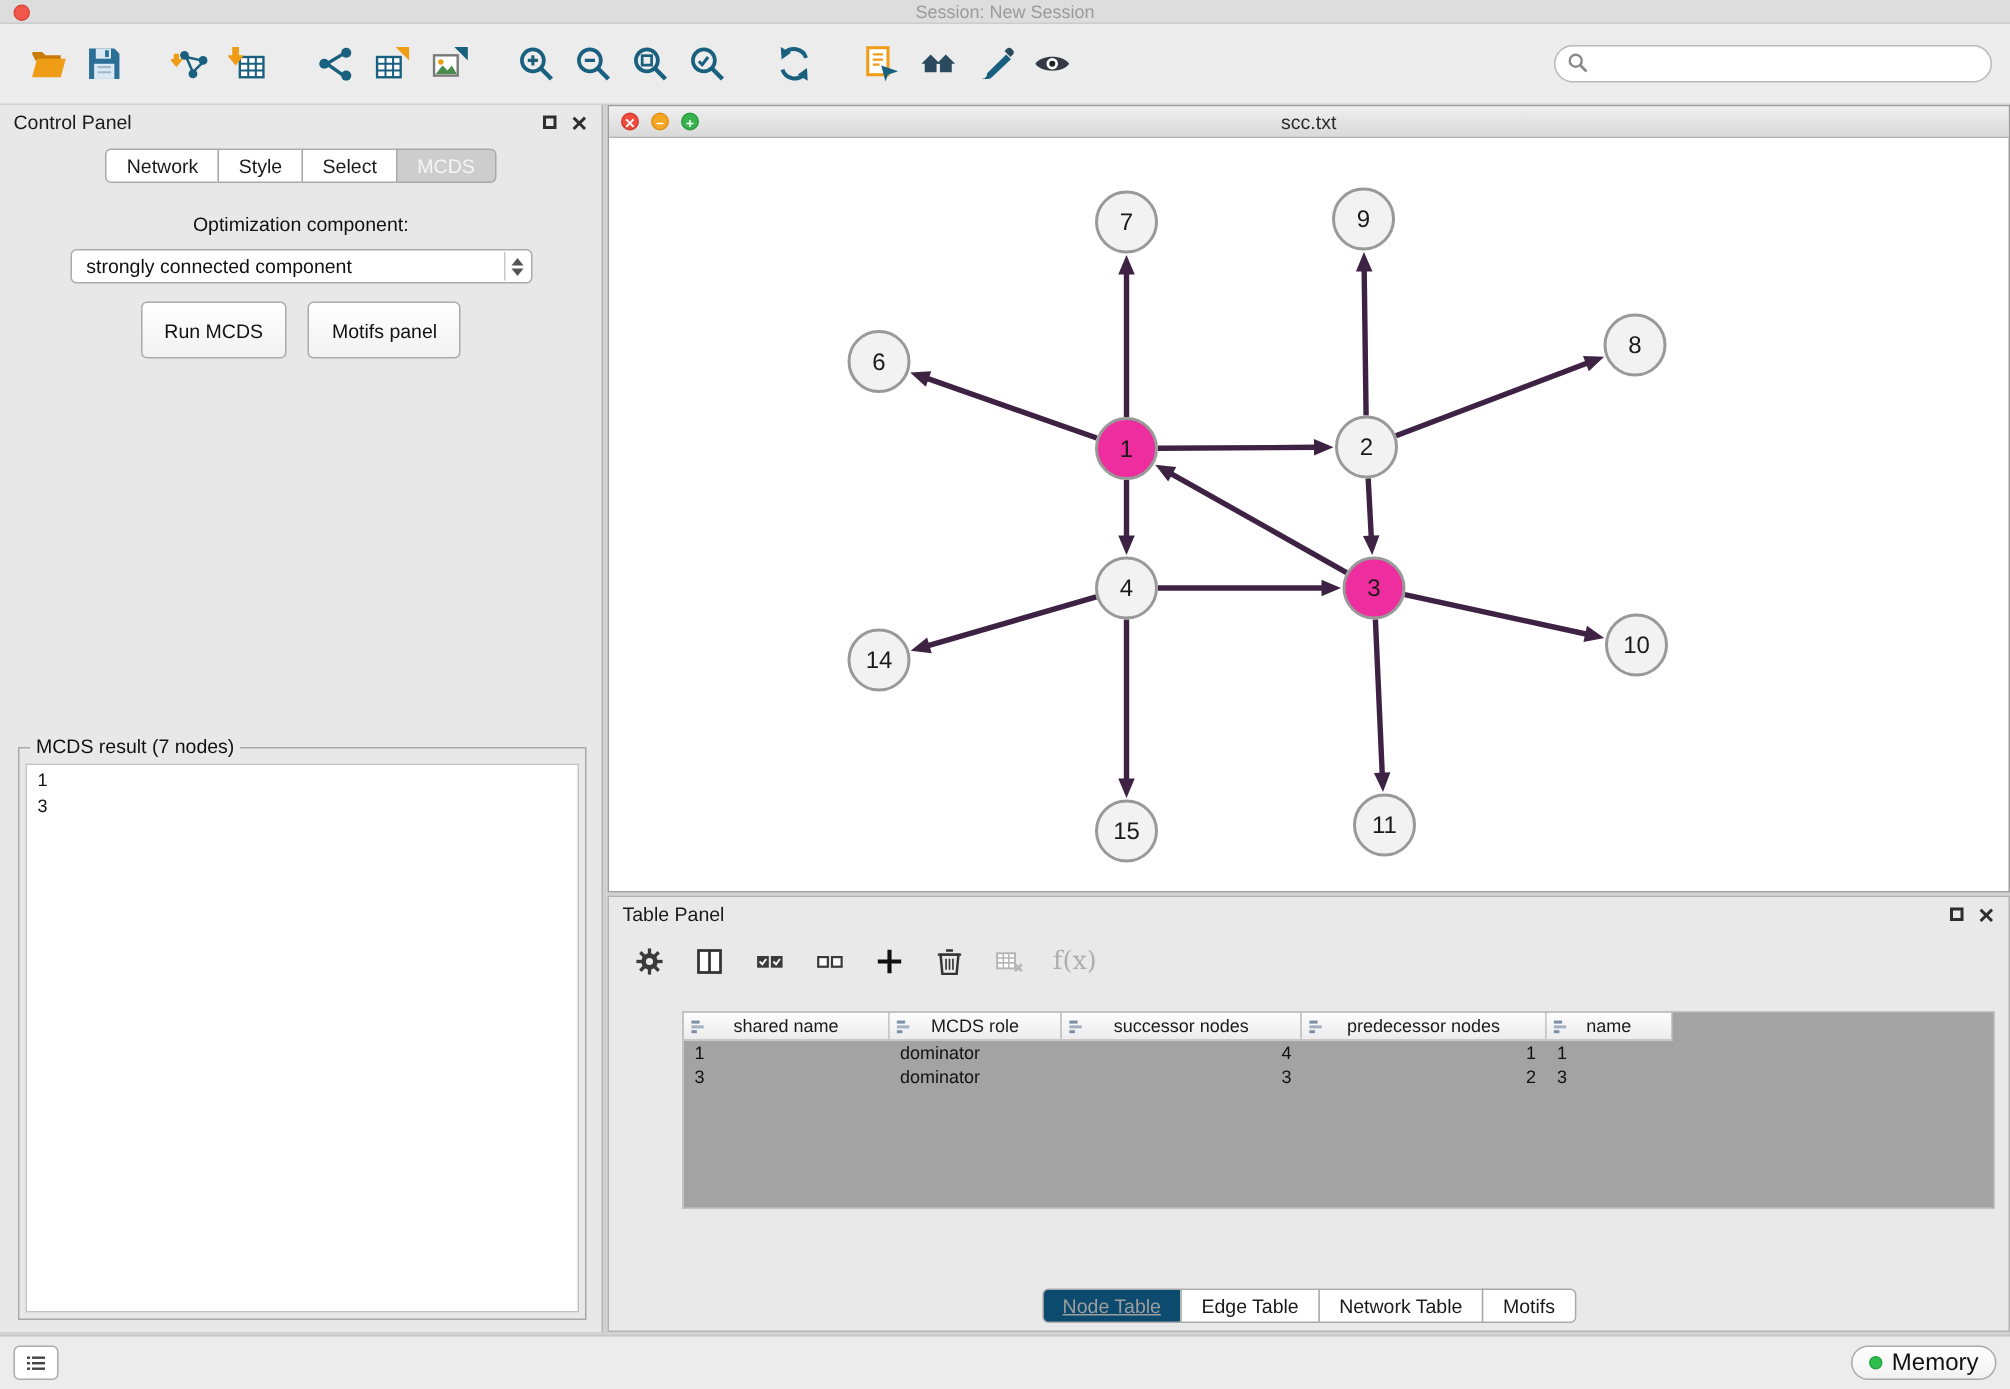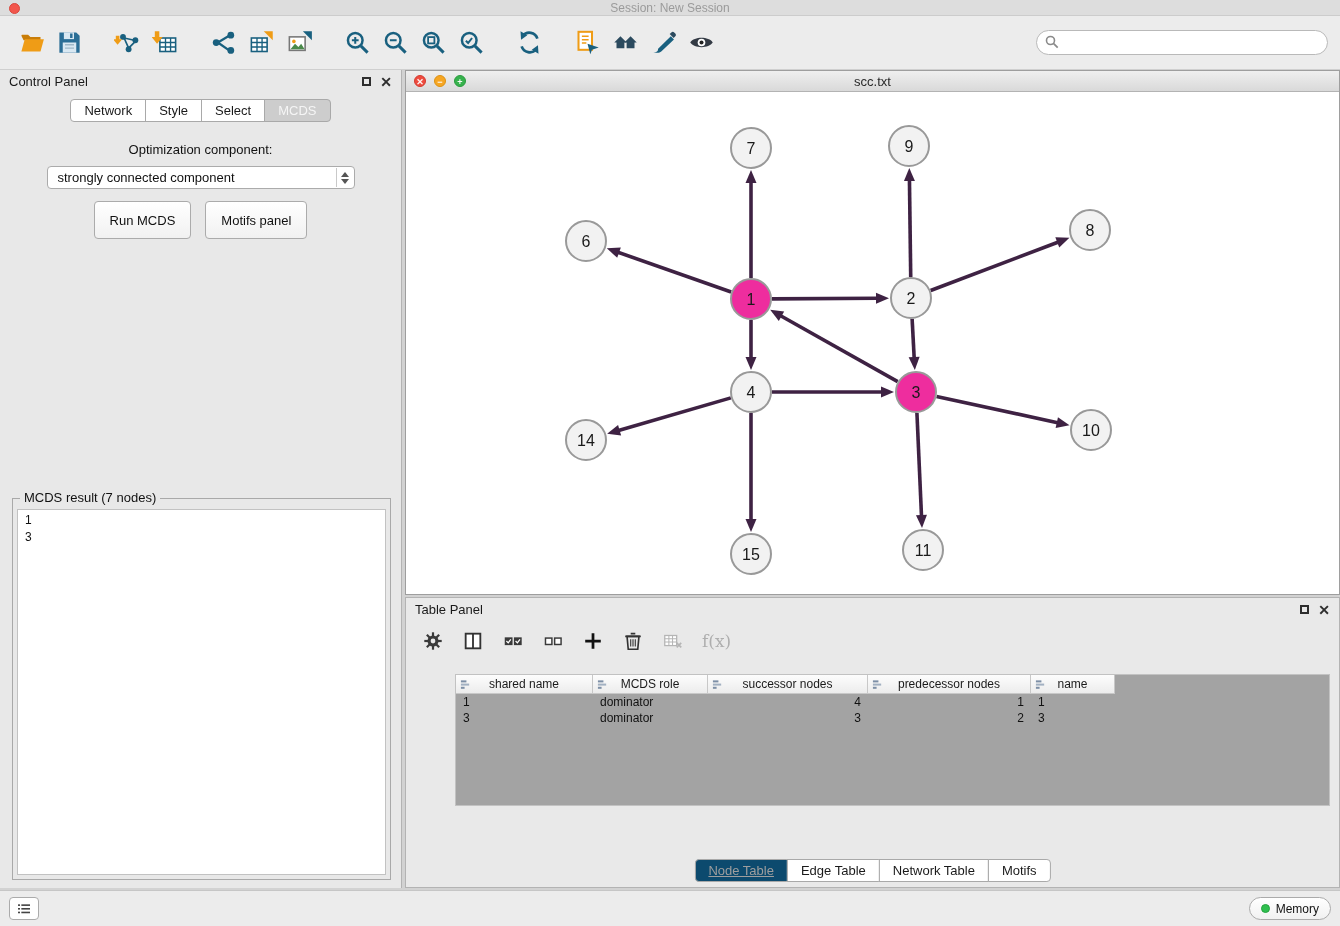--- a/index.html
+++ b/index.html
@@ -70,21 +70,21 @@
   .th { height:19px; background:linear-gradient(#fdfdfd,#ececec); border-right:1px solid #c8c8c8; border-bottom:1px solid #c8c8c8; font-size:12px; color:#1a1a1a; display:flex; align-items:center; justify-content:center; position:relative; flex:none; }
   .sort-ic { position:absolute; left:4px; top:4px; width:11px; height:11px; }
   .tr { display:flex; }
   .td { height:16px; font-size:12px; color:#111; padding:1px 7px; flex:none; overflow:hidden; white-space:nowrap; }
   .bottom-tabs { position:absolute; bottom:5px; left:50%; transform:translateX(-50%); }
   .bottom-tabs .tab.active { background:#0c4a6e; color:#9e9e9e;text-decoration:underline; }
 
   
   .statusbar { position:absolute; left:0; right:0; bottom:0; height:36px; background:#ececec; border-top:1px solid #c6c6c6; display:flex; align-items:center; padding:0 9px; }
   .sb-left-btn { width:30px; height:23px; background:#fff; border:1px solid #ababab; border-radius:4px; display:flex; align-items:center; justify-content:center; }
-  .memory-btn { margin-left:auto; height:23px; background:linear-gradient(#ffffff,#f1f1f1); border:1px solid #ababab; border-radius:12px; display:flex; align-items:center; gap:6px; padding:0 11px; font-size:12px; color:#111; }
+  .memory-btn { margin-left:auto; height:23px; background:linear-gradient(#ffffff,#f1f1f1); border:1px solid #ababab; border-radius:12px; display:flex; align-items:center; gap:6px; padding:0 11px; font-size:16px; color:#111; }
   .green-dot { width:9px; height:9px; border-radius:50%; background:#2fbf4f; border:1px solid #24a33f; }
 </style>
 </head>
 <body>
 
 <div class="app">
 
   <div class="titlebar">
     <span class="close-dot"></span>
     <span class="title">Session: New Session</span>

